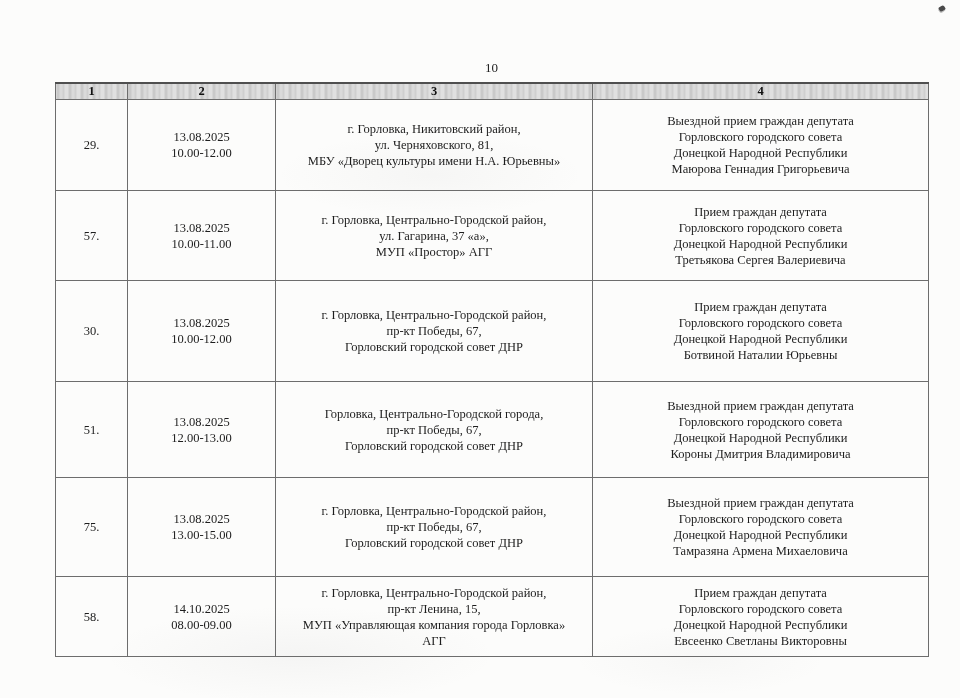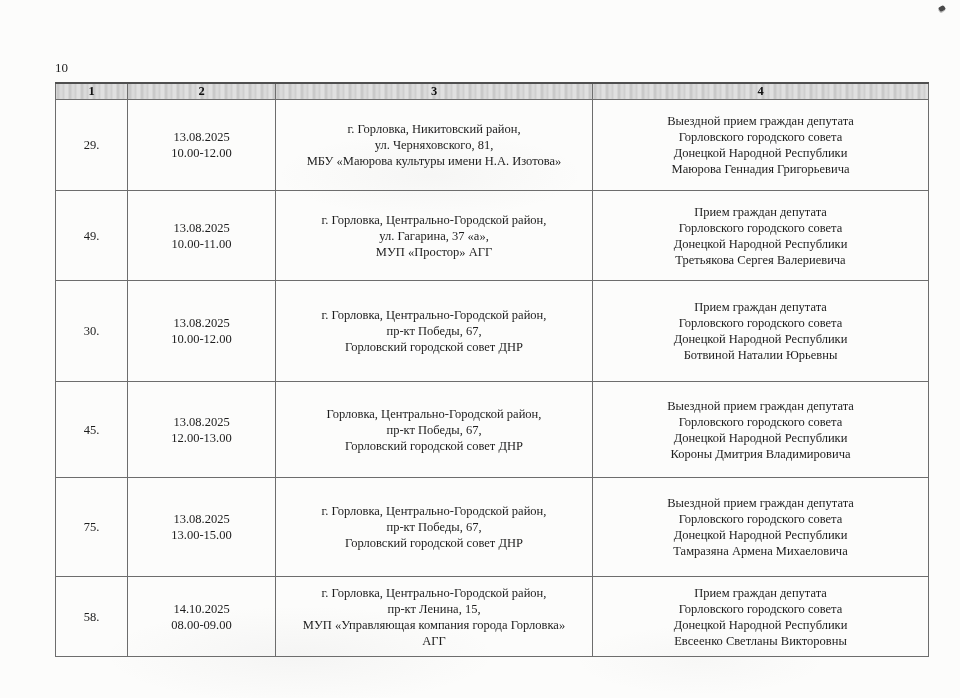--- a/index.html
+++ b/index.html
@@ -30,20 +30,21 @@
     background: #4a4a4a;
     border-radius: 1px 2px 1px 2px;
     transform: rotate(-35deg);
     box-shadow: -1px 1px 0 rgba(120,120,120,0.45);
   }
   .page-number {
     position: absolute;
     top: 60px;
     left: 55px;
     width: 873px;
+    text-align: center;
     font-size: 13px;
     line-height: 15px;
     color: #222;
   }
   table.schedule {
     position: absolute;
     top: 82px;
     left: 55px;
     width: 873px;
     border-collapse: collapse;
@@ -113,28 +114,28 @@
         <th>4</th>
       </tr>
     </thead>
     <tbody>
       <tr class="h88">
         <td>29.</td>
         <td>13.08.2025
 10.00-12.00</td>
         <td>г. Горловка, Никитовский район,
 ул. Черняховского, 81,
-МБУ «Маюрова культуры имени Н.А. Изотова»</td>
+МБУ «Дворец культуры имени Н.А. Юрьевны»</td>
         <td>Выездной прием граждан депутата
 Горловского городского совета
 Донецкой Народной Республики
 Маюрова Геннадия Григорьевича</td>
       </tr>
       <tr class="h87">
-        <td>49.</td>
+        <td>57.</td>
         <td>13.08.2025
 10.00-11.00</td>
         <td>г. Горловка, Центрально-Городской район,
 ул. Гагарина, 37 «а»,
 МУП «Простор» АГГ</td>
         <td>Прием граждан депутата
 Горловского городского совета
 Донецкой Народной Республики
 Третьякова Сергея Валериевича</td>
       </tr>
@@ -144,24 +145,24 @@
 10.00-12.00</td>
         <td>г. Горловка, Центрально-Городской район,
 пр-кт Победы, 67,
 Горловский городской совет ДНР</td>
         <td>Прием граждан депутата
 Горловского городского совета
 Донецкой Народной Республики
 Ботвиной Наталии Юрьевны</td>
       </tr>
       <tr class="h93">
-        <td>45.</td>
+        <td>51.</td>
         <td>13.08.2025
 12.00-13.00</td>
-        <td>Горловка, Центрально-Городской район,
+        <td>Горловка, Центрально-Городской города,
 пр-кт Победы, 67,
 Горловский городской совет ДНР</td>
         <td>Выездной прием граждан депутата
 Горловского городского совета
 Донецкой Народной Республики
 Короны Дмитрия Владимировича</td>
       </tr>
       <tr class="h96">
         <td>75.</td>
         <td>13.08.2025

